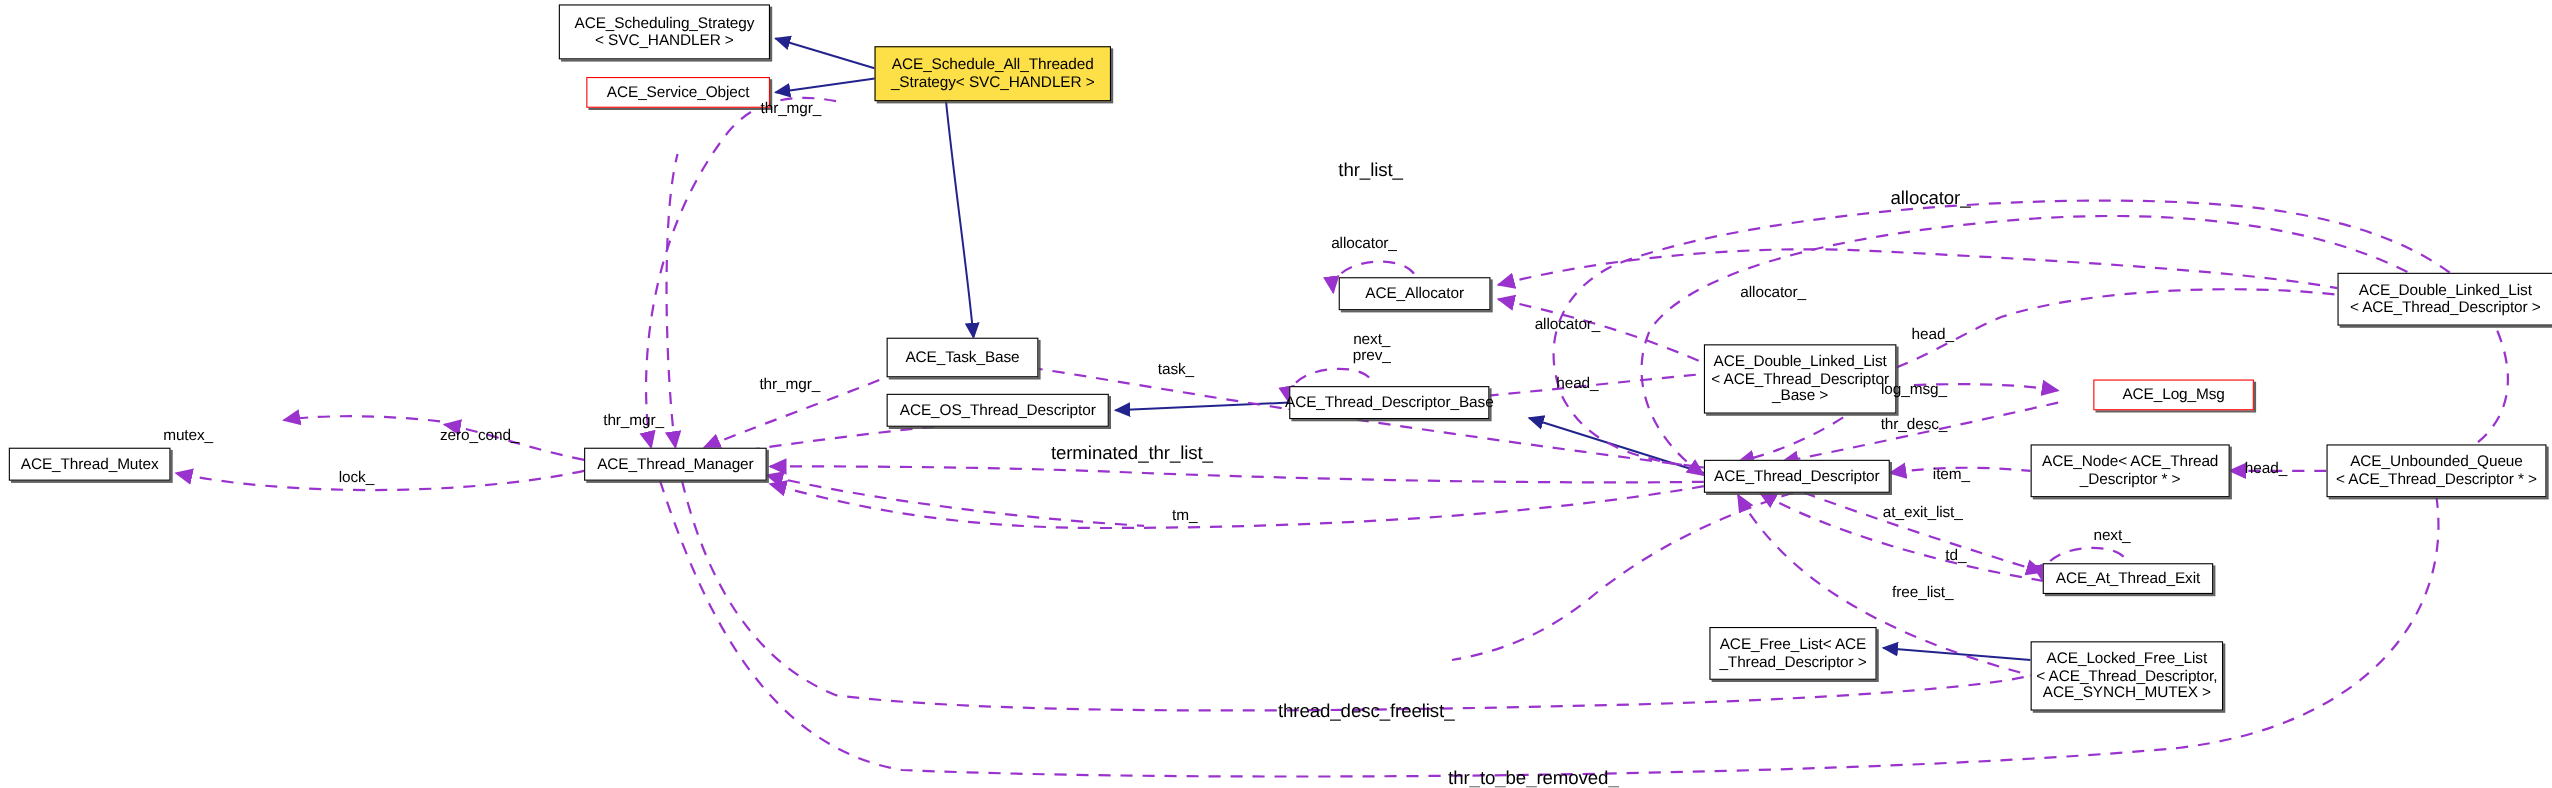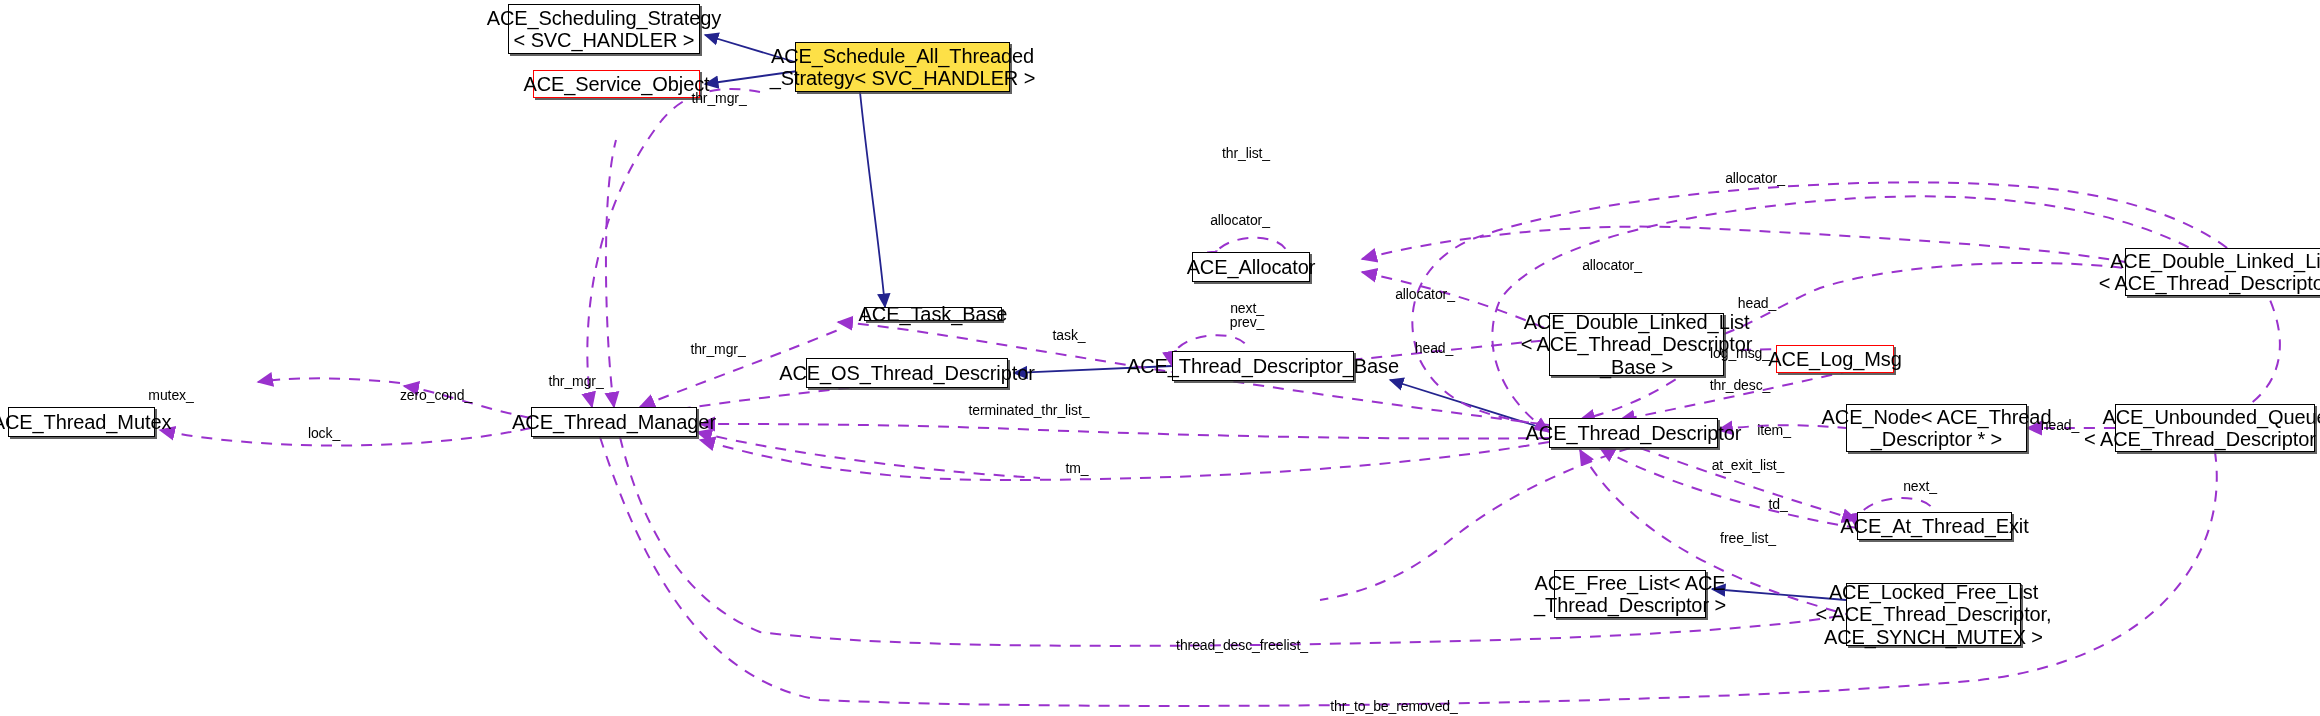--- a/index.html
+++ b/index.html
@@ -11,37 +11,37 @@
     position:absolute;
     box-sizing:border-box;
     background:#ffffff;
     border:1.5px solid #000000;
     box-shadow:2px 2px 0 0 rgba(70,70,70,0.85);
     display:flex;
     align-items:center;
     justify-content:center;
     text-align:center;
     color:#000000;
-    font-size:20px;
+    font-size:14px;
     line-height:1.12;
     white-space:pre;
     letter-spacing:-0.1px;
   }
   .node.red{border-color:#ff0000;}
   .node.gray{background:#fde047;}
 
   .elabel{
     position:absolute;
     font-size:14px;
     color:#000000;
     white-space:pre;
     line-height:1;
     letter-spacing:-0.1px;
   }
-  .elabel.small{font-size:14px;}
+  .elabel.small{font-size:17px;}
 </style>
 </head>
 <body>
 
 <div id="canvas">
 
   <svg class="edges" viewBox="0 0 2320 716">
     <defs>
       <marker id="arrPurple" viewBox="0 0 12 12" refX="10" refY="6" markerWidth="9" markerHeight="9" orient="auto-start-reverse">
         <path d="M0,1 L11,6 L0,11 z" fill="#9a32cd"></path>
@@ -107,30 +107,30 @@
 
       <path d="M1549,425 C1480,418 1440,400 1420,360 C1400,310 1420,262 1470,240 C1600,190 1900,170 2060,190 C2180,206 2250,250 2270,300 C2295,360 2270,400 2225,418"></path>
     </g>
   </svg>
 
   <div class="node" id="n0" style="left: 508px; top: 4px; width: 192px; height: 50px;">ACE_Scheduling_Strategy
 &lt; SVC_HANDLER &gt;</div>
   <div class="node red" id="n1" style="left: 533px; top: 70px; width: 167px; height: 28px;">ACE_Service_Object</div>
   <div class="node gray" id="n2" style="left: 795px; top: 42px; width: 215px; height: 50px;">ACE_Schedule_All_Threaded
 _Strategy&lt; SVC_HANDLER &gt;</div>
-  <div class="node" id="n3" style="left: 1192px; top: 252px; width: 118px; height: 30px;">ACE_Allocator</div>
-  <div class="node" id="n4" style="left: 864px; top: 307px; width: 138px; height: 14px;">ACE_Task_Base</div>
+  <div class="node" id="n3" style="left: 1217px; top: 252px; width: 138px; height: 30px;">ACE_Allocator</div>
+  <div class="node" id="n4" style="left: 806px; top: 307px; width: 138px; height: 36px;">ACE_Task_Base</div>
   <div class="node" id="n5" style="left: 1549px; top: 313px; width: 175px; height: 63px;">ACE_Double_Linked_List
 &lt; ACE_Thread_Descriptor
 _Base &gt;</div>
   <div class="node" id="n6" style="left: 2125px; top: 248px; width: 196px; height: 48px;">ACE_Double_Linked_List
 &lt; ACE_Thread_Descriptor &gt;</div>
   <div class="node" id="n7" style="left: 806px; top: 358px; width: 202px; height: 30px;">ACE_OS_Thread_Descriptor</div>
   <div class="node" id="n8" style="left: 1172px; top: 351px; width: 182px; height: 30px;">ACE_Thread_Descriptor_Base</div>
-  <div class="node red" id="n9" style="left: 1776px; top: 345px; width: 118px; height: 28px;">ACE_Log_Msg</div>
+  <div class="node red" id="n9" style="left: 1903px; top: 345px; width: 146px; height: 28px;">ACE_Log_Msg</div>
   <div class="node" id="n11" style="left: 8px; top: 407px; width: 147px; height: 30px;">ACE_Thread_Mutex</div>
   <div class="node" id="n12" style="left: 531px; top: 407px; width: 166px; height: 30px;">ACE_Thread_Manager</div>
   <div class="node" id="n13" style="left: 1549px; top: 418px; width: 169px; height: 30px;">ACE_Thread_Descriptor</div>
   <div class="node" id="n14" style="left: 1846px; top: 404px; width: 181px; height: 48px;">ACE_Node&lt; ACE_Thread
 _Descriptor * &gt;</div>
   <div class="node" id="n15" style="left: 2115px; top: 404px; width: 200px; height: 48px;">ACE_Unbounded_Queue
 &lt; ACE_Thread_Descriptor * &gt;</div>
   <div class="node" id="n16" style="left: 1857px; top: 512px; width: 155px; height: 28px;">ACE_At_Thread_Exit</div>
   <div class="node" id="n18" style="left: 1846px; top: 583px; width: 175px; height: 63px;">ACE_Locked_Free_List
 &lt; ACE_Thread_Descriptor,

